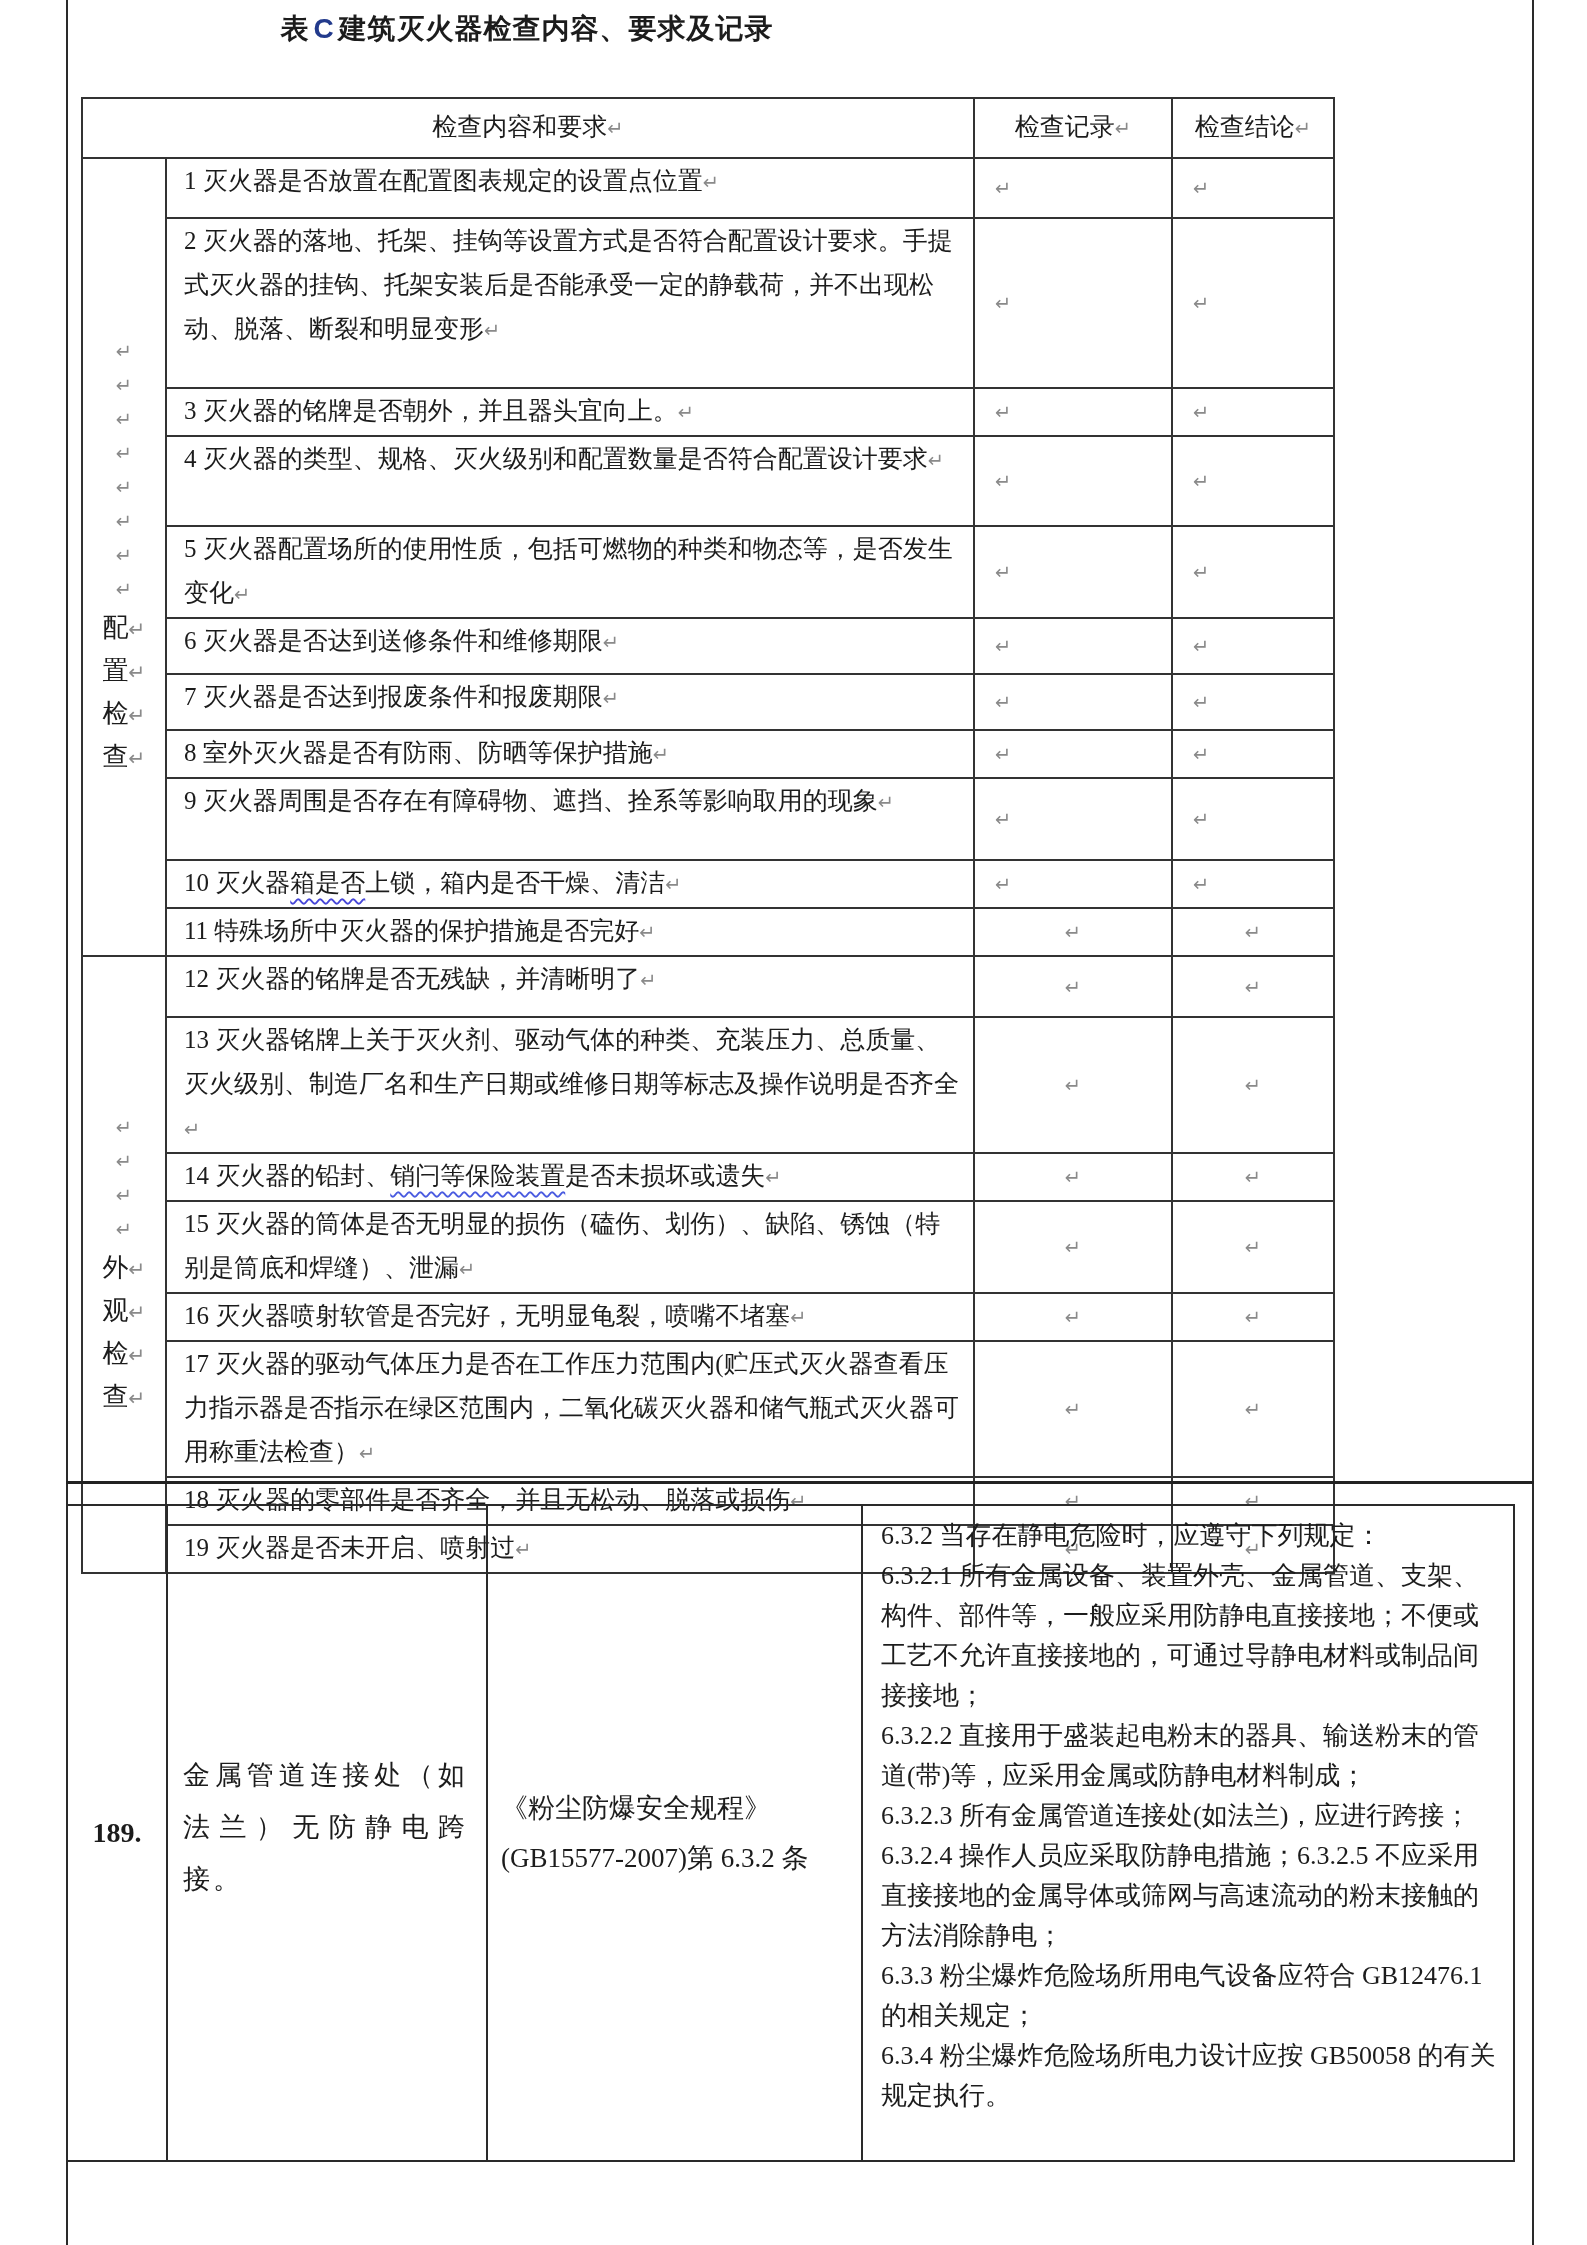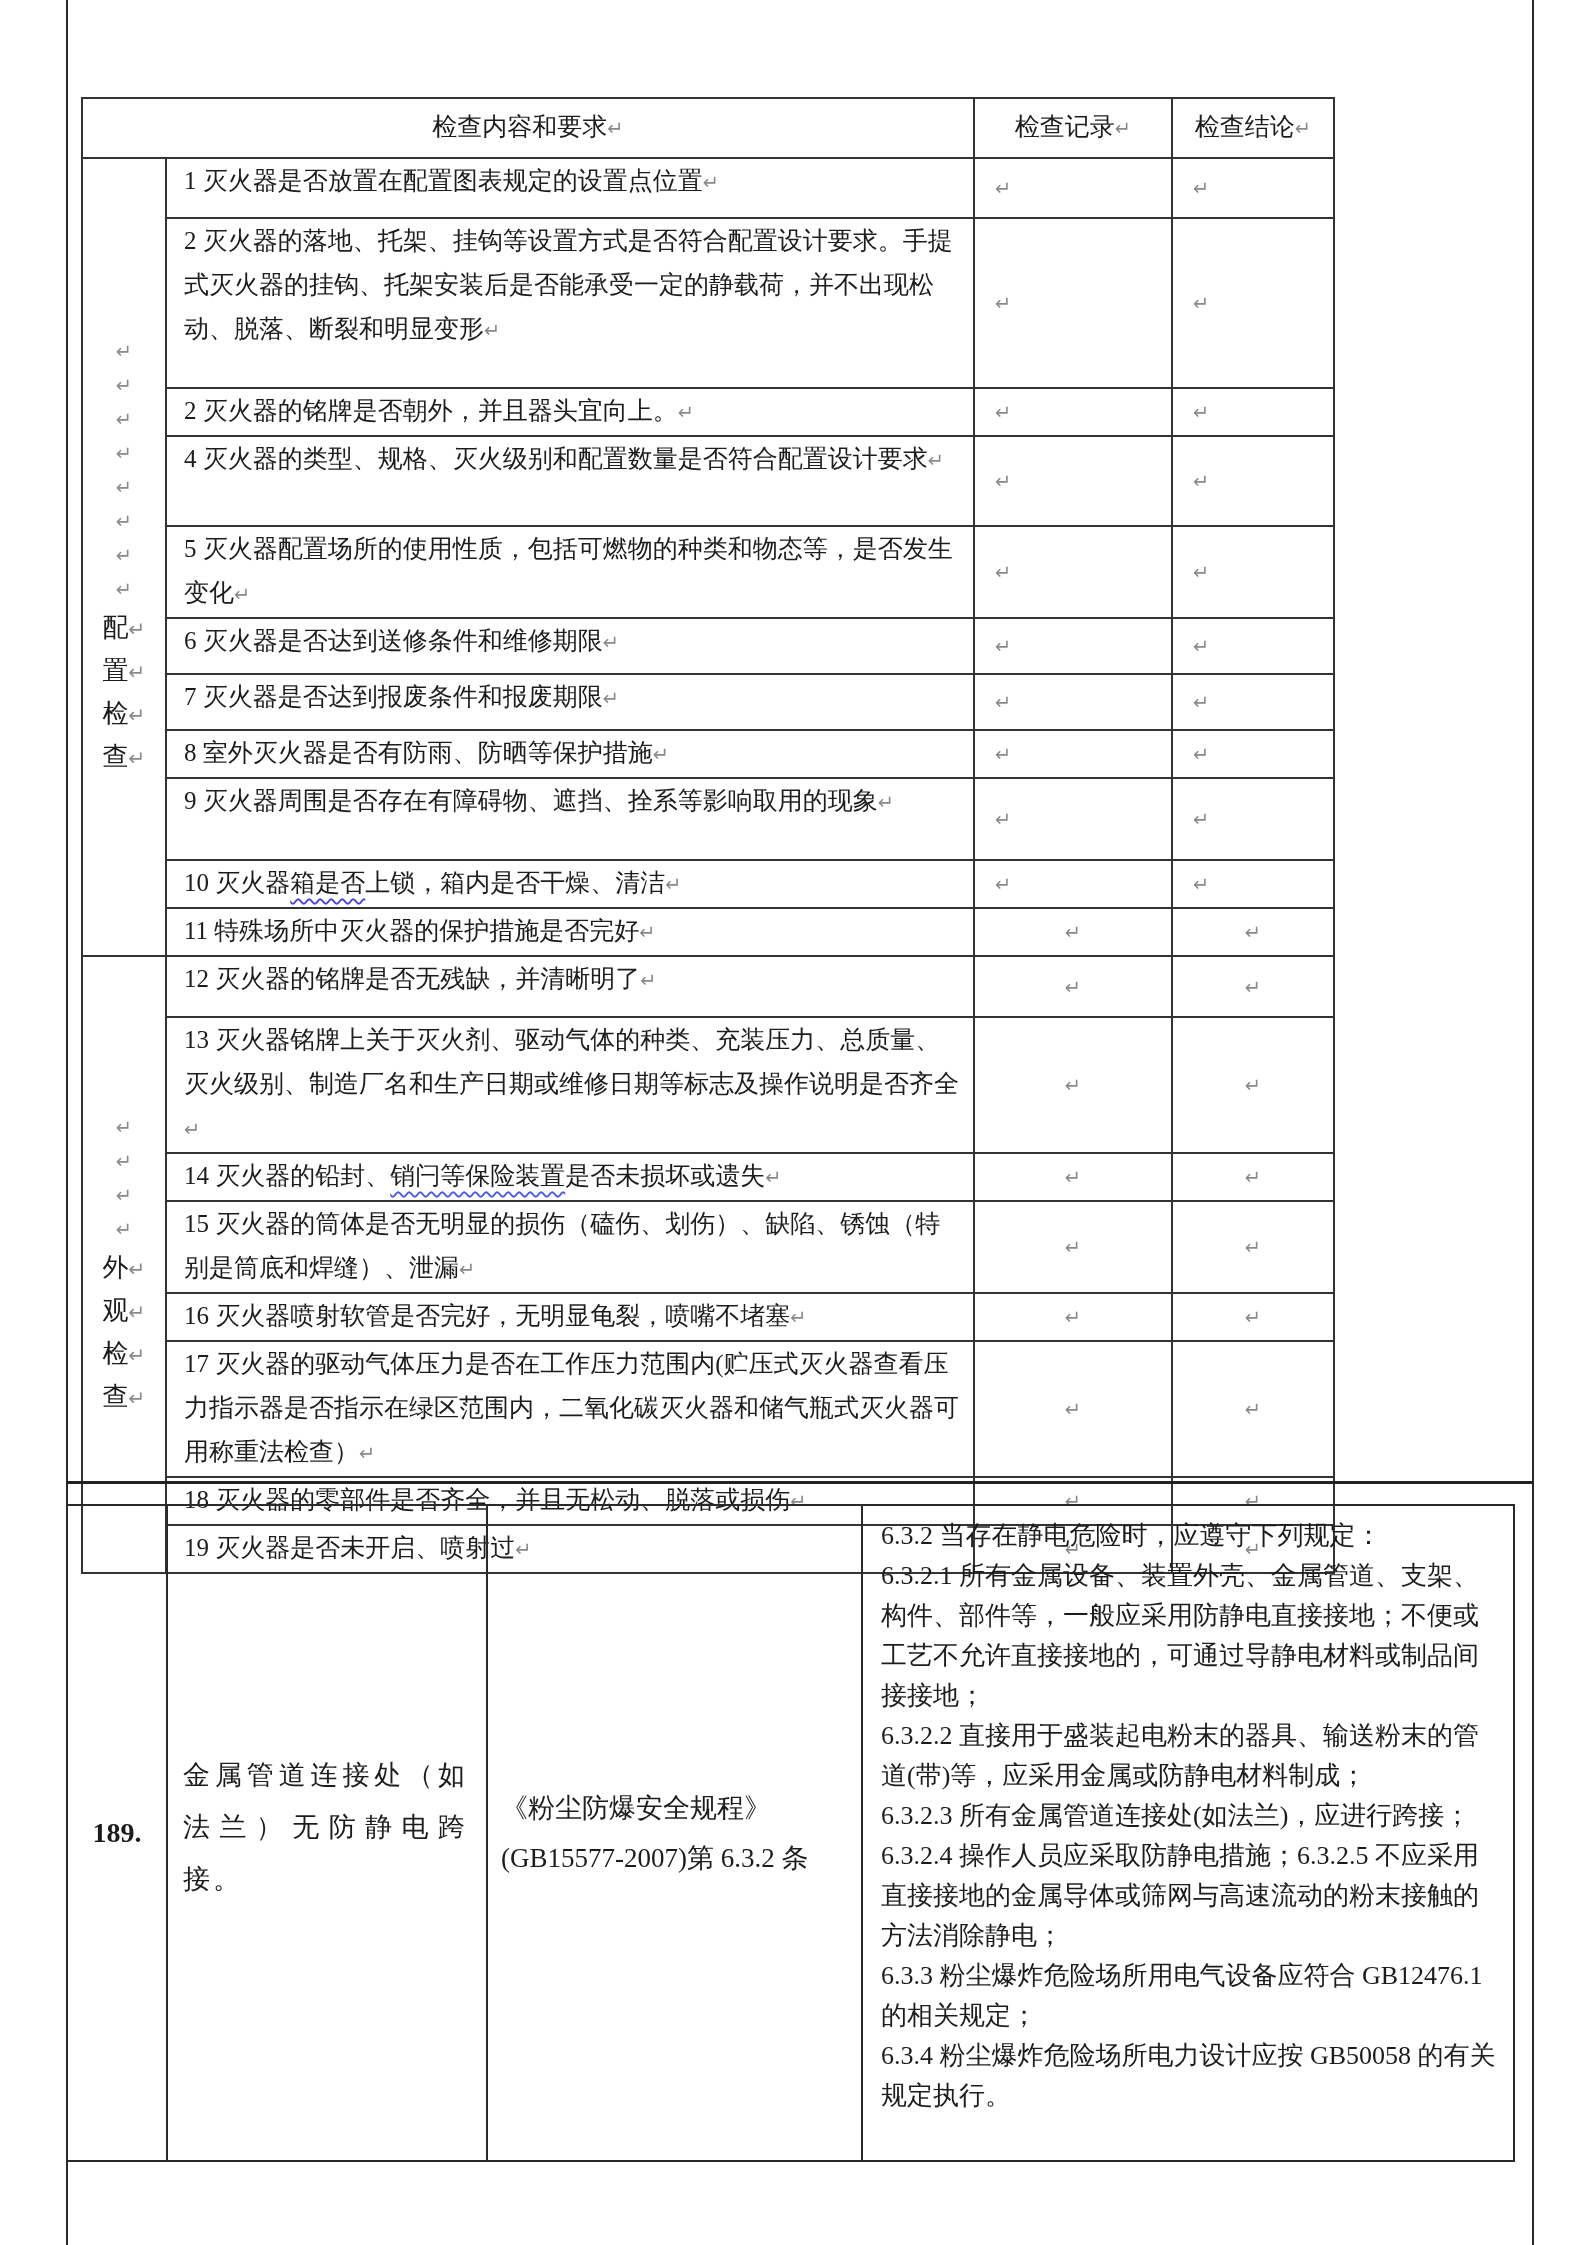--- a/index.html
+++ b/index.html
@@ -38,20 +38,21 @@
   .t2 .provisions{font-size:26px;line-height:40px;vertical-align:top;padding:10px 16px 16px 18px;
                   white-space:pre-line;}
 </style>
 </head>
 <body>
 
 <div class="canvas">
   <div class="page-edge left"></div>
   <div class="page-edge right"></div>
 
+  <div class="doc-title"><span>表</span><span class="tc">C</span><span>建筑灭火器检查内容、要求及记录</span></div>
 
   <table class="t1">
     <colgroup>
         <col style="width:84px">
         <col style="width:808px">
         <col style="width:198px">
         <col style="width:162px">
       </colgroup>
     <tbody>
         <tr style="height:60px">
@@ -77,21 +78,21 @@
       <td class="content"><span>1 灭火器是否放置在配置图表规定的设置点位置</span><span class="pil">↵</span></td>
       <td class="rec pl"><span class="pil">↵</span></td>
       <td class="con pl"><span class="pil">↵</span></td>
     </tr>
     <tr style="height:170px">
       <td class="content"><span>2 灭火器的落地、托架、挂钩等设置方式是否符合配置设计要求。手提式灭火器的挂钩、托架安装后是否能承受一定的静载荷，并不出现松动、脱落、断裂和明显变形</span><span class="pil">↵</span></td>
       <td class="rec pl"><span class="pil">↵</span></td>
       <td class="con pl"><span class="pil">↵</span></td>
     </tr>
     <tr style="height:45px">
-      <td class="content"><span>2 灭火器的铭牌是否朝外，并且器头宜向上。</span><span class="pil">↵</span></td>
+      <td class="content"><span>3 灭火器的铭牌是否朝外，并且器头宜向上。</span><span class="pil">↵</span></td>
       <td class="rec pl"><span class="pil">↵</span></td>
       <td class="con pl"><span class="pil">↵</span></td>
     </tr>
     <tr style="height:90px">
       <td class="content"><span>4 灭火器的类型、规格、灭火级别和配置数量是否符合配置设计要求</span><span class="pil">↵</span></td>
       <td class="rec pl"><span class="pil">↵</span></td>
       <td class="con pl"><span class="pil">↵</span></td>
     </tr>
     <tr style="height:86px">
       <td class="content"><span>5 灭火器配置场所的使用性质，包括可燃物的种类和物态等，是否发生变化</span><span class="pil">↵</span></td>

